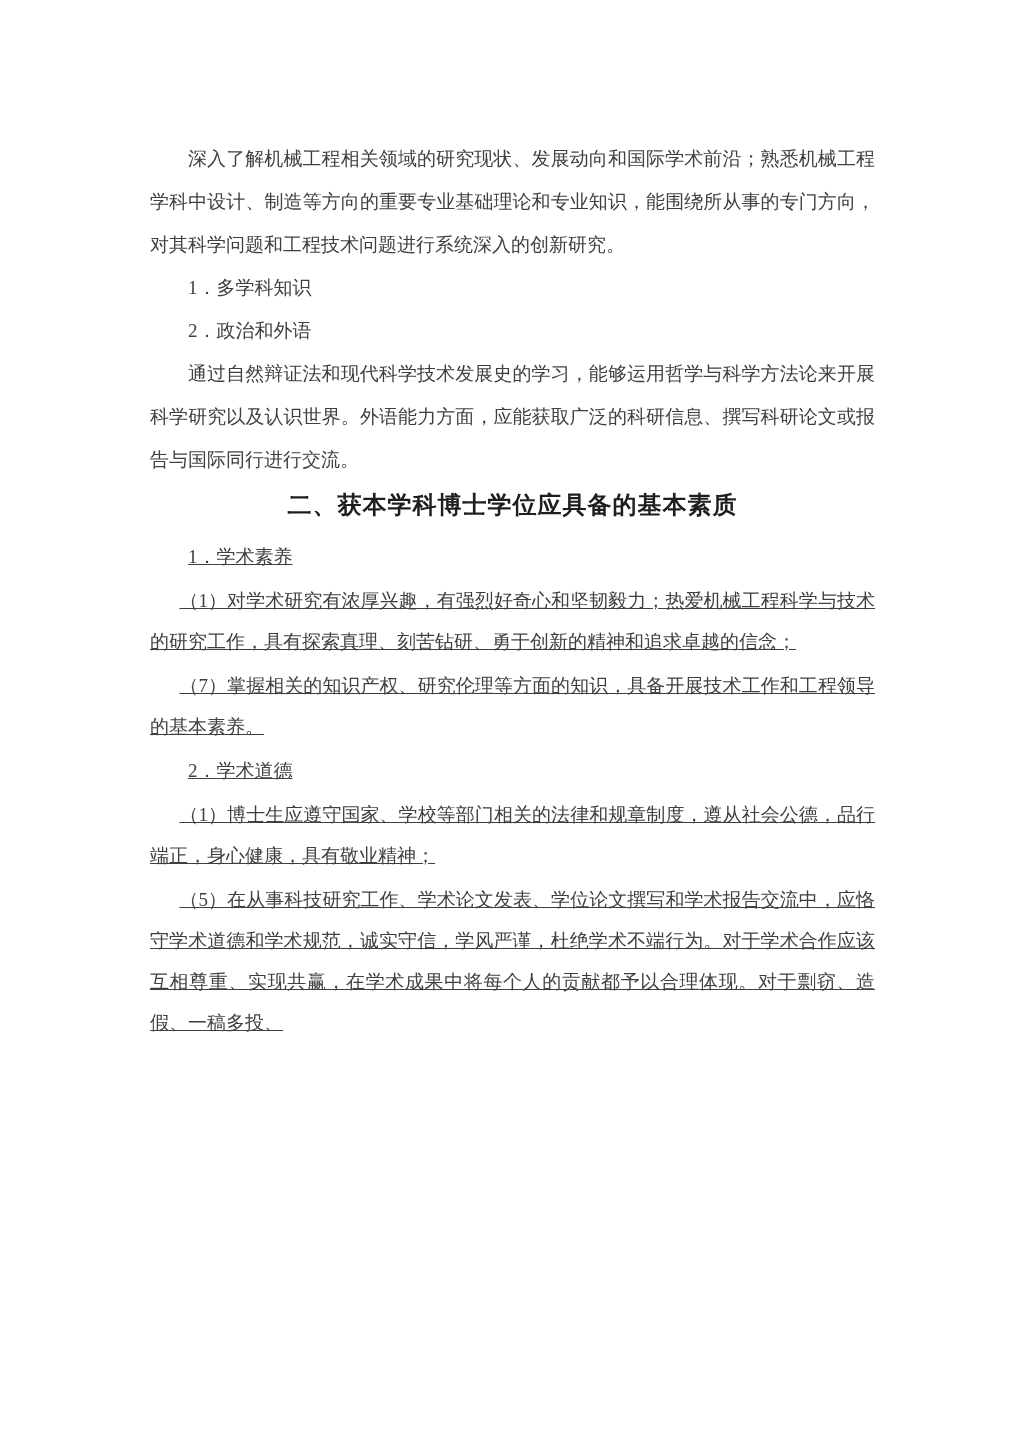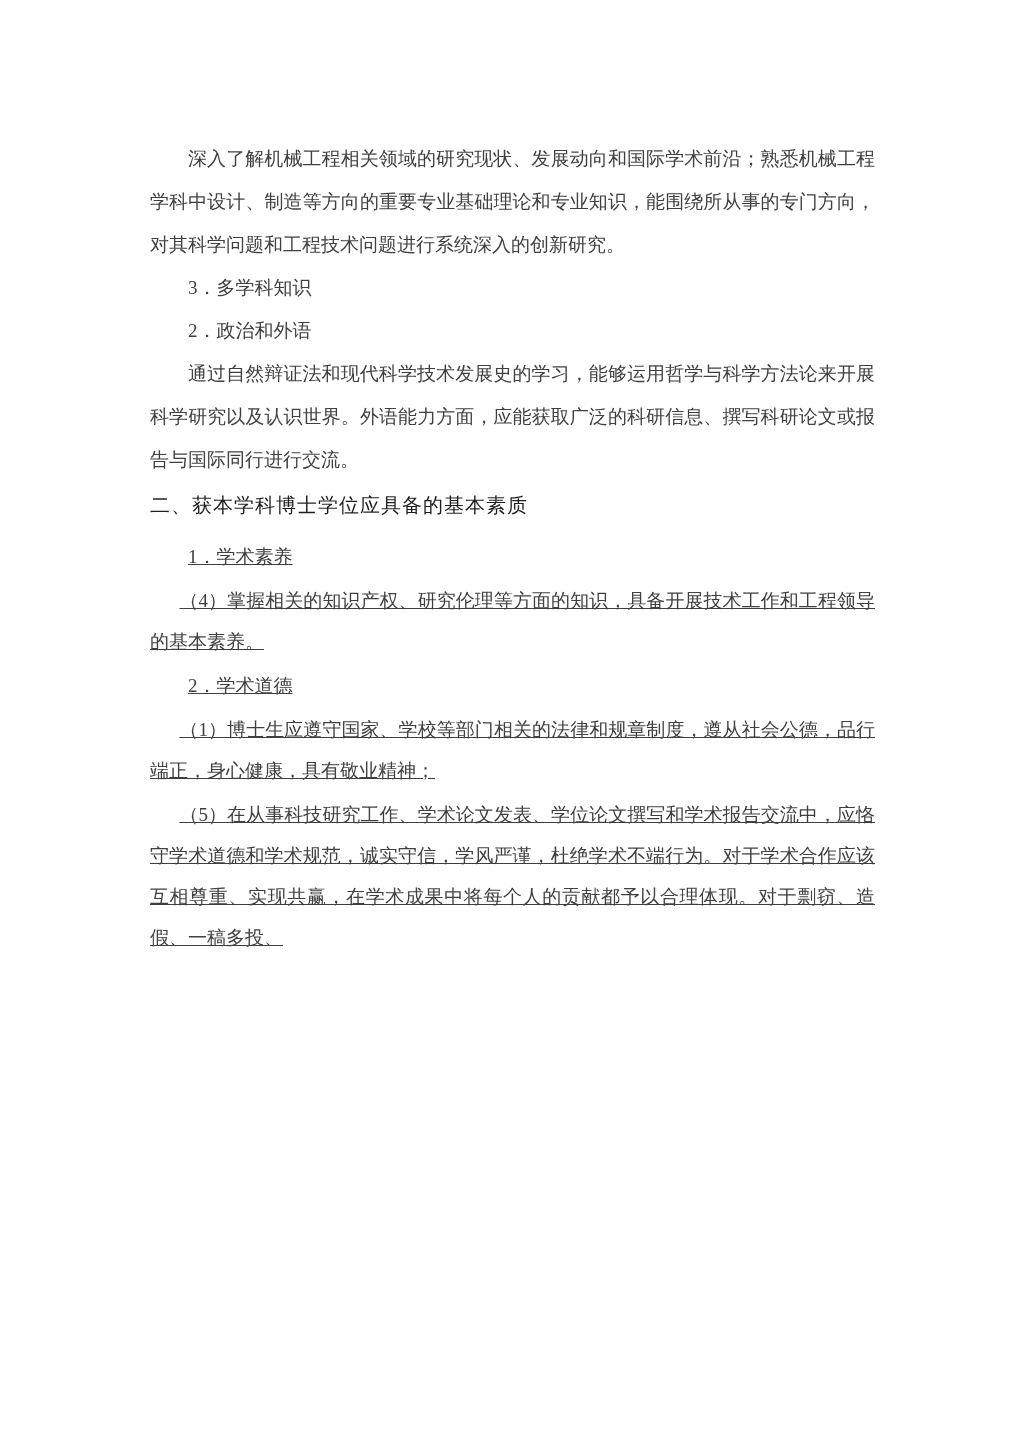--- a/index.html
+++ b/index.html
@@ -24,53 +24,55 @@
     text-align: justify;
     text-indent: 2em;
     word-break: break-all;
   }
   .upper .body { line-height: 43px; margin: 0; }
   .lower .body { line-height: 41px; margin: 0 0 3px 0; text-decoration: underline; }
   .body.paren  { text-indent: 1.55em; }
 
   .section-heading {
     font-family: "Liberation Sans", "DejaVu Sans", sans-serif;
-    font-size: 20px;
+    font-size: 24px;
     line-height: 36px;
-    font-weight: normal;
+    font-weight: bold;
     letter-spacing: 1px;
     color: var(--heading-text, #1e1e1e);
     margin: 6px 0 13px 0;
+    text-align: center;
   }
 </style>
 </head>
 <body>
 
 <div class="doc-page">
 
   <section class="upper">
     <p class="body">深入了解机械工程相关领域的研究现状、发展动向和国际学术前沿；熟悉机械工程学科中设计、制造等方向的重要专业基础理论和专业知识，能围绕所从事的专门方向，对其科学问题和工程技术问题进行系统深入的创新研究。</p>
 
-    <p class="body">3．多学科知识</p>
+    <p class="body">1．多学科知识</p>
 
 
     <p class="body">2．政治和外语</p>
 
     <p class="body">通过自然辩证法和现代科学技术发展史的学习，能够运用哲学与科学方法论来开展科学研究以及认识世界。外语能力方面，应能获取广泛的科研信息、撰写科研论文或报告与国际同行进行交流。</p>
   </section>
 
   <h2 class="section-heading">二、获本学科博士学位应具备的基本素质</h2>
 
   <section class="lower">
     <p class="body">1．学术素养</p>
 
+    <p class="body paren">（1）对学术研究有浓厚兴趣，有强烈好奇心和坚韧毅力；热爱机械工程科学与技术的研究工作，具有探索真理、刻苦钻研、勇于创新的精神和追求卓越的信念；</p>
 
 
 
-    <p class="body paren">（4）掌握相关的知识产权、研究伦理等方面的知识，具备开展技术工作和工程领导的基本素养。</p>
+    <p class="body paren">（7）掌握相关的知识产权、研究伦理等方面的知识，具备开展技术工作和工程领导的基本素养。</p>
 
     <p class="body">2．学术道德</p>
 
     <p class="body paren">（1）博士生应遵守国家、学校等部门相关的法律和规章制度，遵从社会公德，品行端正，身心健康，具有敬业精神；</p>
 
     <p class="body paren">（5）在从事科技研究工作、学术论文发表、学位论文撰写和学术报告交流中，应恪守学术道德和学术规范，诚实守信，学风严谨，杜绝学术不端行为。对于学术合作应该互相尊重、实现共赢，在学术成果中将每个人的贡献都予以合理体现。对于剽窃、造假、一稿多投、</p>
   </section>
 
 </div>
 

